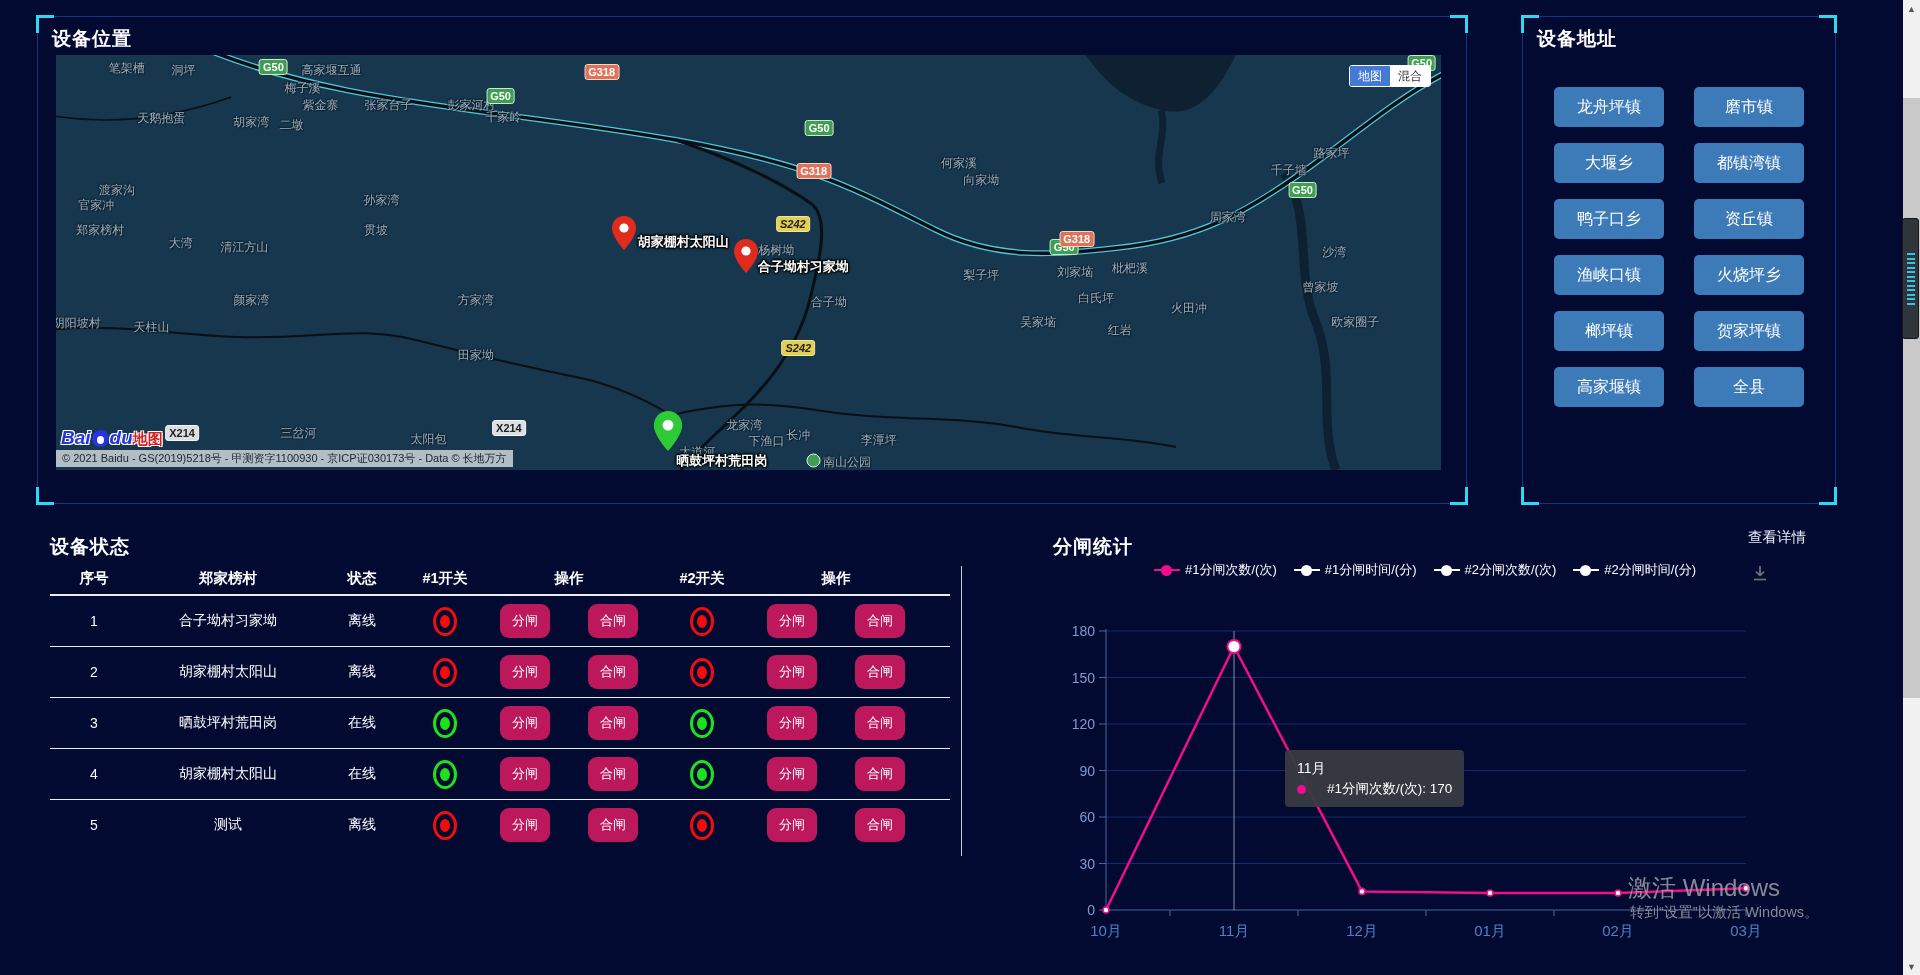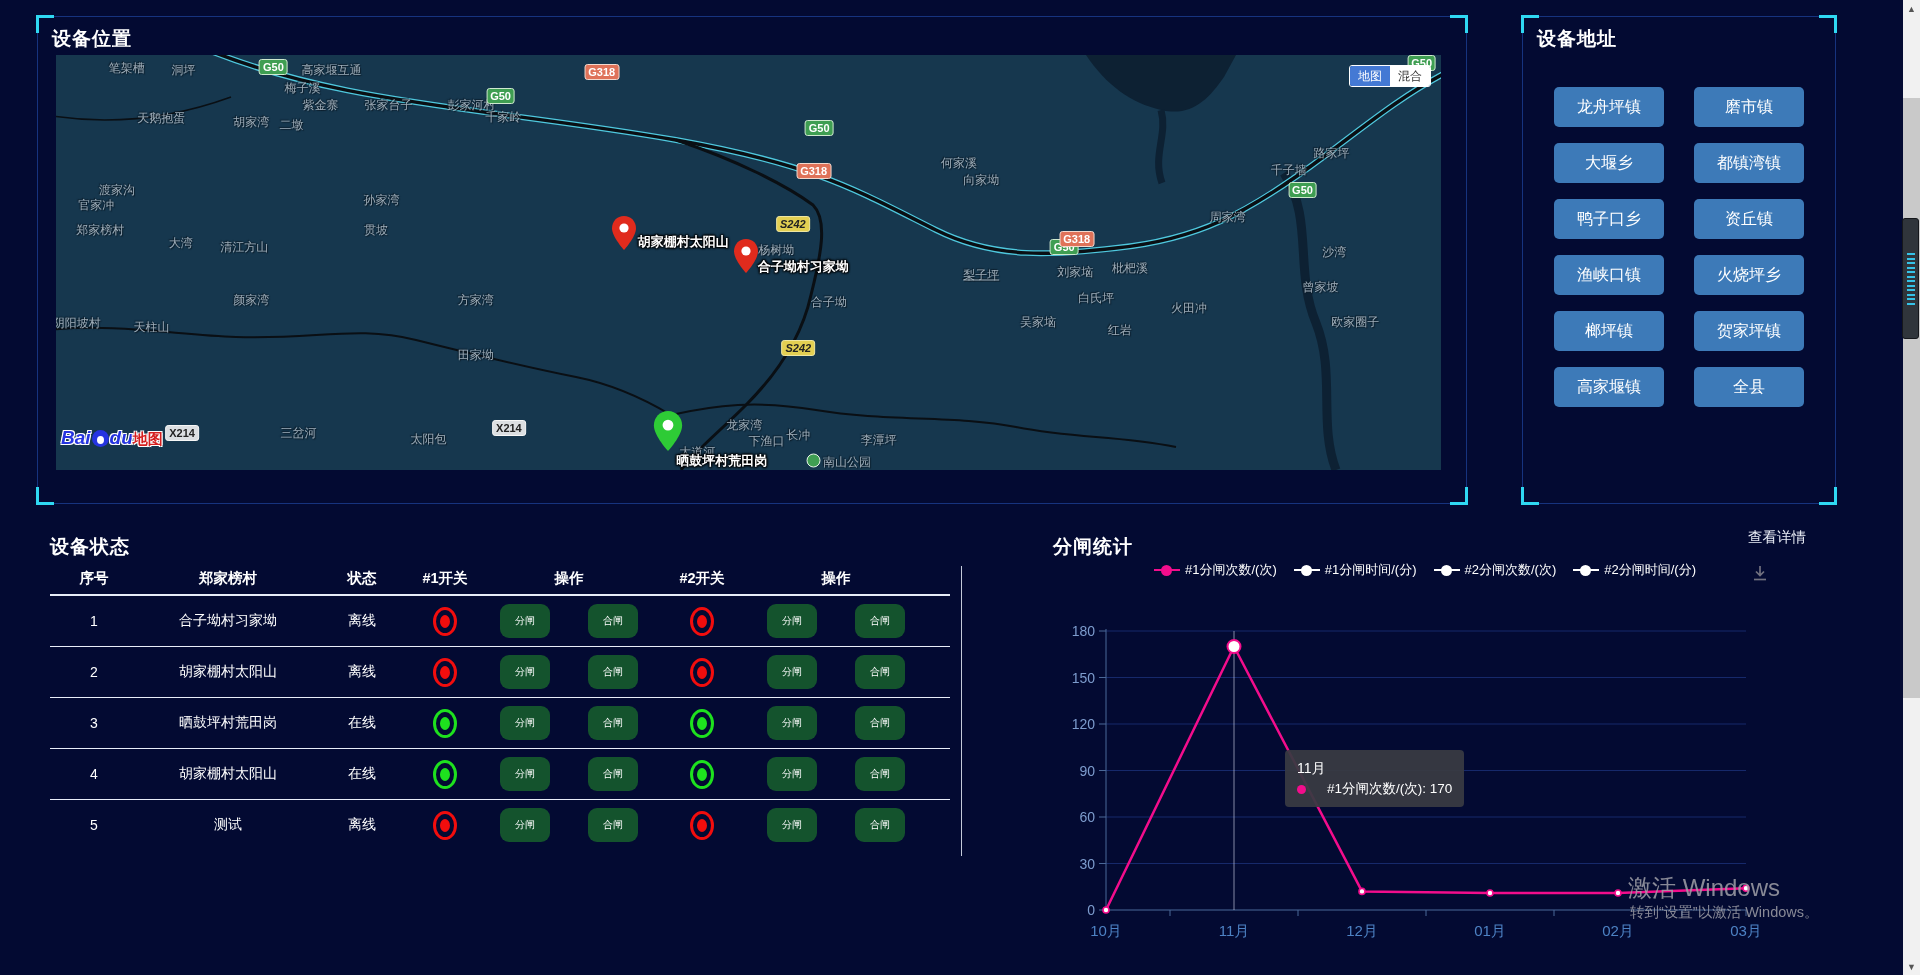--- a/index.html
+++ b/index.html
@@ -50,21 +50,21 @@
   #ds-table{position:absolute;left:50px;top:564px;width:900px;color:#fff;}
   .ds-head{display:grid;grid-template-columns:88px 180px 88px 78px 170px 96px 172px;align-items:center;text-align:center;
            font-weight:bold;font-size:14.5px;height:28px;}
   .ds-divider{height:2px;background:#e8edf8;margin-top:2px;}
   .ds-row{display:grid;grid-template-columns:88px 180px 88px 78px 170px 96px 172px;align-items:center;text-align:center;
           font-size:14px;height:50px;border-bottom:1px solid #e8edf8;}
   .ds-row:last-child{border-bottom:none;}
   .cell-flex{display:flex;justify-content:center;align-items:center;gap:38px;}
   .ind{width:18px;height:23px;border-radius:50%;border:3px solid;display:flex;align-items:center;justify-content:center;margin:0 auto;}
   .ind i{width:10px;height:13px;border-radius:50%;display:block;}
-  .op-btn{width:50px;height:34px;background:#14532d;border-radius:9px;color:#fff;font-size:10px;
+  .op-btn{width:50px;height:34px;background:#be185d;border-radius:9px;color:#fff;font-size:13px;
           display:flex;align-items:center;justify-content:center;cursor:pointer;}
   #ds-vline{position:absolute;left:961px;top:566px;width:1px;height:290px;background:rgba(230,236,248,0.85);}
 
   
   #legend{position:absolute;left:1085px;top:561px;width:680px;display:flex;justify-content:center;gap:17px;align-items:center;}
   .lg-item{display:flex;align-items:center;gap:5px;color:#fff;font-size:13px;cursor:pointer;white-space:nowrap;}
   .lg-mark{position:relative;width:26px;height:11px;}
   .lg-mark .ln{position:absolute;left:0;top:4.5px;width:26px;height:2px;}
   .lg-mark .dt{position:absolute;left:7px;top:0;width:11px;height:11px;border-radius:50%;}
   #detail-link{position:absolute;left:1748px;top:528px;color:#e8ecf5;font-size:14.5px;cursor:pointer;}
@@ -126,21 +126,21 @@
           <span class="map-label" style="left: 32.3%; top: 14.9%; font-family: Liberation Mono, monospace;">千家岭</span>
           <span class="map-label" style="left: 44.2%; top: 34.5%; margin-top: 43px;">咕噜垭</span>
           <span class="map-label" style="left: 52%; top: 47%;">杨树坳</span>
           <span class="map-label" style="left: 55.8%; top: 59.5%;">合子坳</span>
           <span class="map-label" style="left: 65.2%; top: 26%;">何家溪</span>
           <span class="map-label" style="left: 66.8%; top: 30.1%;">向家坳</span>
           <span class="map-label" style="left: 84.6%; top: 39%;">周家湾</span>
           <span class="map-label" style="left: 89%; top: 27.7%;">千子墙</span>
           <span class="map-label" style="left: 92.1%; top: 23.6%;">路家坪</span>
           <span class="map-label" style="left: 92.3%; top: 47.5%;">沙湾</span>
-          <span class="map-label" style="left: 66.8%; top: 53%; text-decoration: underline;">梨子坪</span>
+          <span class="map-label" style="left: 66.8%; top: 53%;">梨子坪</span>
           <span class="map-label" style="left: 73.6%; top: 52.3%;">刘家垴</span>
           <span class="map-label" style="left: 76.5%; top: 51.3%; padding-left: 29px;">枇杷溪</span>
           <span class="map-label" style="left: 75.1%; top: 58.6%;">白氏坪</span>
           <span class="map-label" style="left: 70.9%; top: 64.3%;">吴家垴</span>
           <span class="map-label" style="left: 81.8%; top: 61%;">火田冲</span>
           <span class="map-label" style="left: 91.3%; top: 55.9%;">曾家坡</span>
           <span class="map-label" style="left: 93.8%; top: 64.3%;">欧家圈子</span>
           <span class="map-label" style="left: 76.8%; top: 66.3%;">红岩</span>
           <span class="map-label" style="left: 49.7%; top: 89.2%;">龙家湾</span>
           <span class="map-label" style="left: 51.3%; top: 93%;">下渔口</span>
@@ -191,20 +191,21 @@
               <path d="M13 0C6 0 1 5.5 1 12.3 1 21 13 34 13 34s12-13 12-21.7C25 5.5 20 0 13 0z" fill="#2ecb36"></path>
               <circle cx="13" cy="12" r="4.6" fill="#fff"></circle>
             </svg></div>
           <span class="pin-label" style="left: calc(44.2% + 8px); top: calc(96.4% + 6px);">晒鼓坪村荒田岗</span>
         </div>
       <div id="map-toggle">
         <span class="t0">地图</span>
         <span class="t1">混合</span>
       </div>
       <div id="baidu-logo">Bai<span class="paw"></span>du<span class="suffix">地图</span></div>
+      <div id="map-attr">© 2021 Baidu - GS(2019)5218号 - 甲测资字1100930 - 京ICP证030173号 - Data © 长地万方</div>
     </div>
   </div>
 
   <div class="panel" style="left:1522px;top:16px;width:312px;height:486px;">
     <span class="corner c-tl"></span>
     <span class="corner c-tr"></span>
     <span class="corner c-bl"></span>
     <span class="corner c-br"></span>
     <div class="panel-title">设备地址</div>
     <div id="addr-grid">

